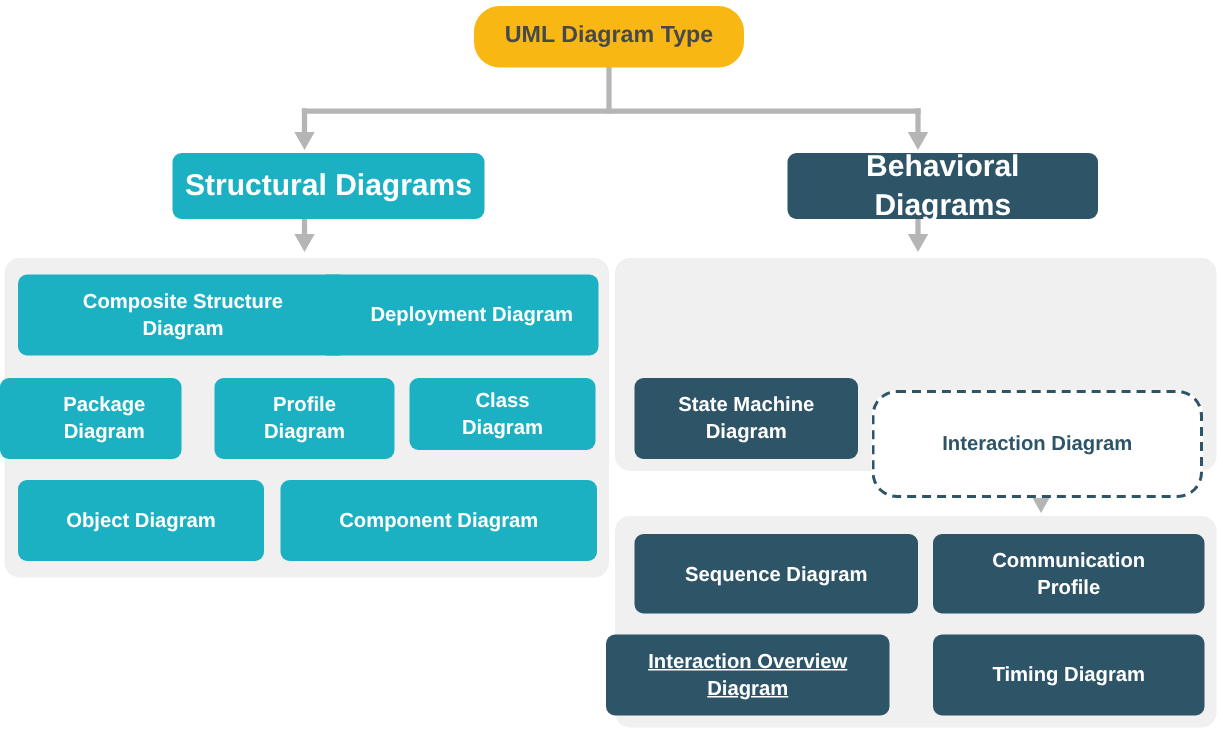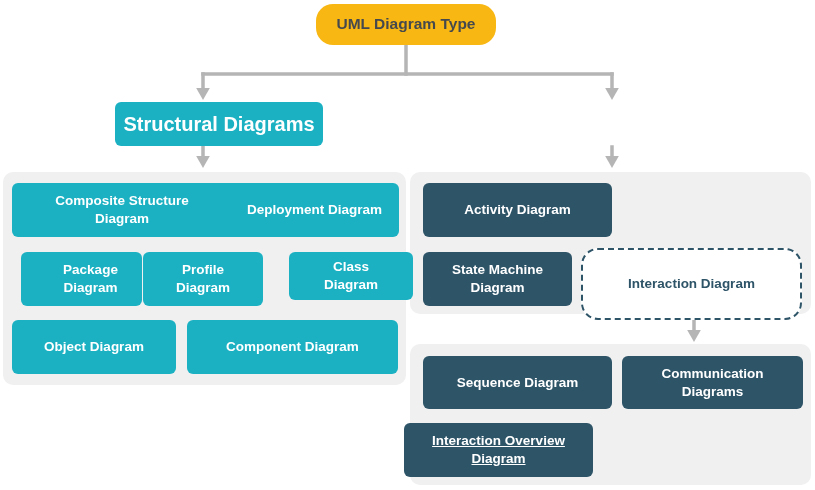--- a/index.html
+++ b/index.html
@@ -48,37 +48,38 @@
     </g>
   </svg>
 
   <div class="panel" style="left:3px;top:172px;width:403px;height:213px;"></div>
   <div class="panel" style="left:410px;top:172px;width:401px;height:142px;"></div>
   <div class="panel" style="left:410px;top:344px;width:401px;height:141px;"></div>
 
   <div class="node root" style="left:316px;top:4px;width:180px;height:41px;">UML Diagram Type</div>
 
   <div class="node teal hdr" style="left:99px;top:102px;width:208px;height:44px;">Structural Diagrams</div>
+  <div class="node slate hdr" style="left:509px;top:102px;width:207px;height:44px;">Behavioral Diagrams</div>
 
   <div class="node teal" style="left:12px;top:183px;width:220px;height:54px;">Composite Structure
 Diagram</div>
   <div class="node teal" style="left:212px;top:183px;width:187px;height:54px;padding-left:24px;">Deployment Diagram</div>
-  <div class="node teal" style="left:21px;top:252px;width:121px;height:54px;padding-left:24px;">Package
+  <div class="node teal" style="left:0;top:252px;width:121px;height:54px;padding-left:24px;">Package
 Diagram</div>
   <div class="node teal" style="left:143px;top:252px;width:120px;height:54px;">Profile
 Diagram</div>
-  <div class="node teal" style="left:289px;top:252px;width:124px;height:48px;">Class
+  <div class="node teal" style="left:273px;top:252px;width:124px;height:48px;">Class
 Diagram</div>
   <div class="node teal" style="left:187px;top:320px;width:211px;height:54px;">Component Diagram</div>
   <div class="node teal" style="left:12px;top:320px;width:164px;height:54px;">Object Diagram</div>
 
-  <div class="node slate" style="left:423px;top:183px;width:189px;height:54px;">Activity Diagram</div>
   <div class="node slate" style="left:423px;top:252px;width:149px;height:54px;">State Machine
 Diagram</div>
-  <div class="node dashed" style="left:581px;top:248px;width:221px;height:72px;border-radius:17px;">Interaction Diagram</div>
+  <div class="node dashed" style="left:581px;top:260px;width:221px;height:72px;border-radius:17px;">Interaction Diagram</div>
 
   <div class="node slate" style="left:423px;top:356px;width:189px;height:53px;text-align:right;">Sequence Diagram</div>
   <div class="node slate" style="left:622px;top:356px;width:181px;height:53px;">Communication
-Diagrams</div>
+Profile</div>
   <div class="node slate" style="left:404px;top:423px;width:189px;height:54px;text-decoration:underline;">Interaction Overview
 Diagram</div>
+  <div class="node slate" style="left:622px;top:423px;width:181px;height:54px;">Timing Diagram</div>
 
 </div>
 
 </body></html>

